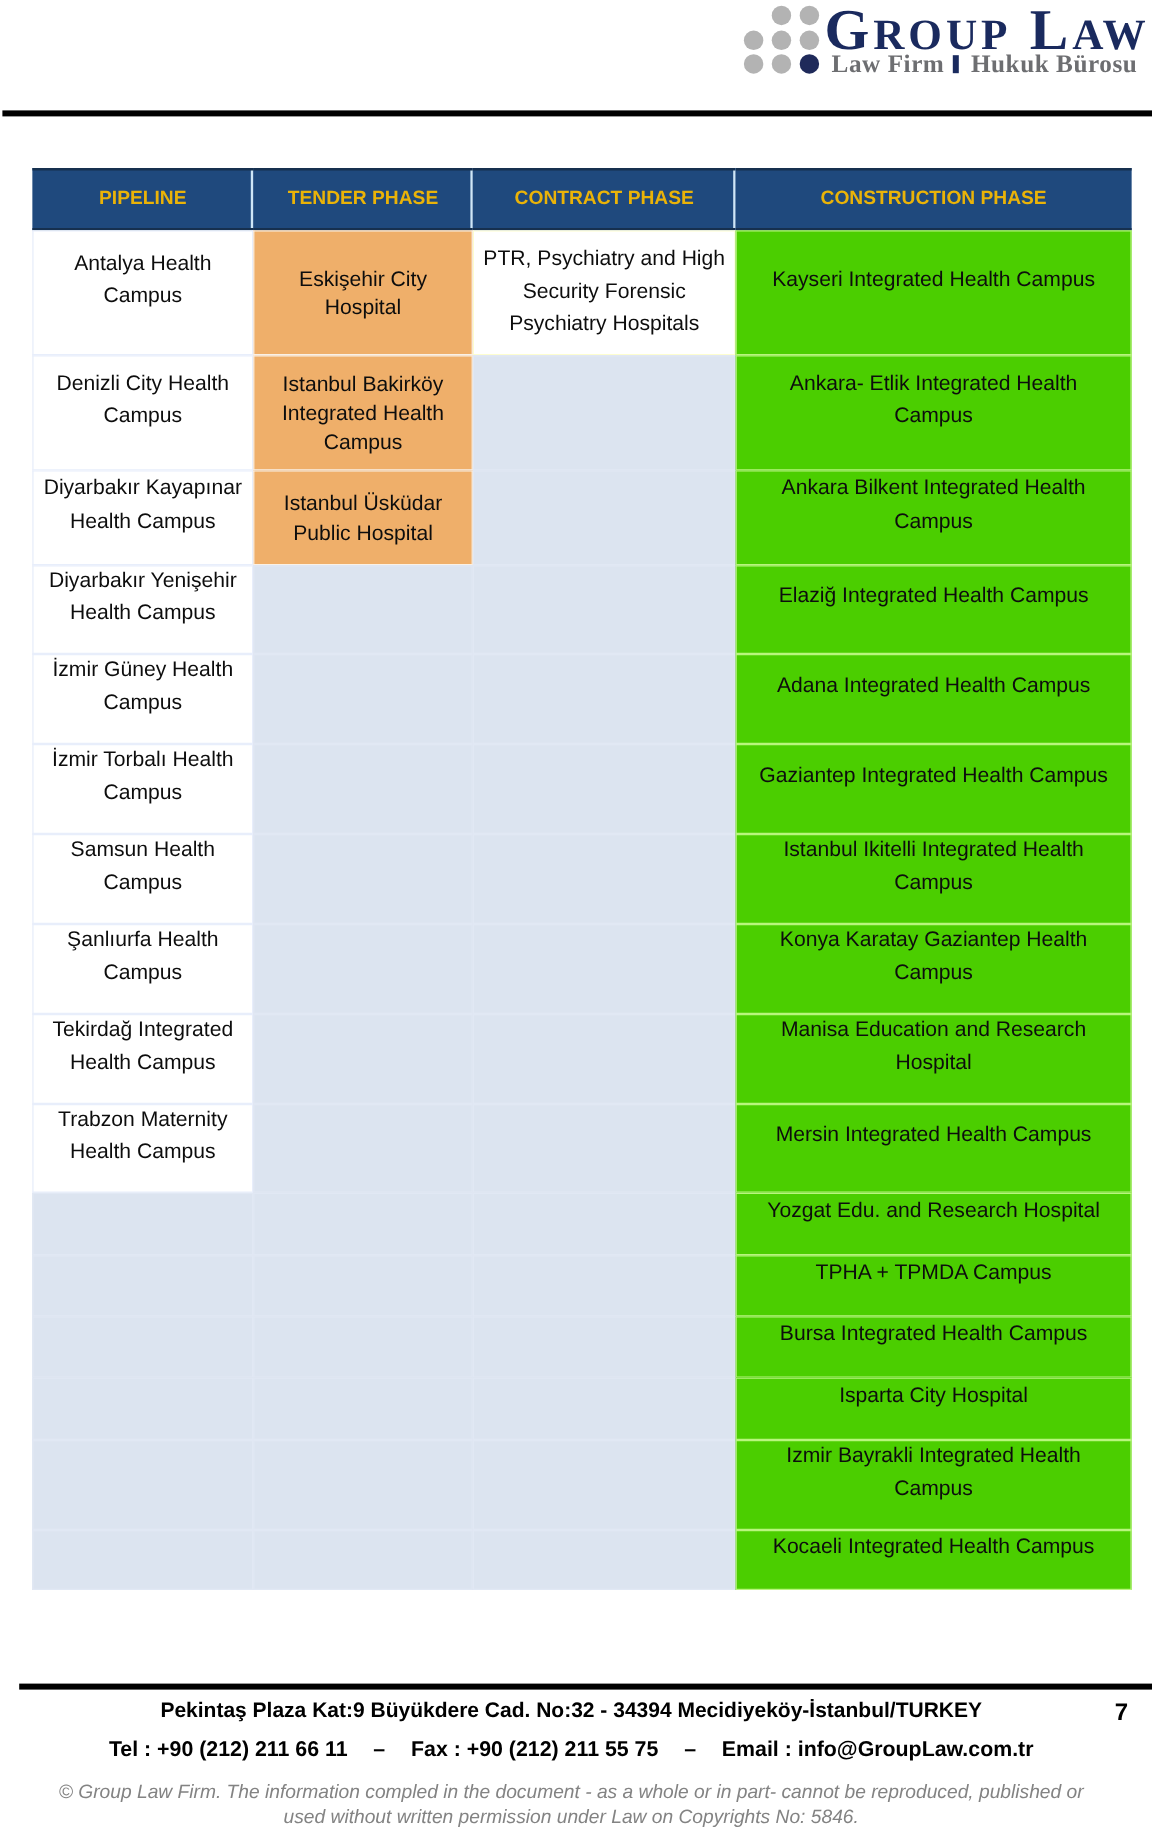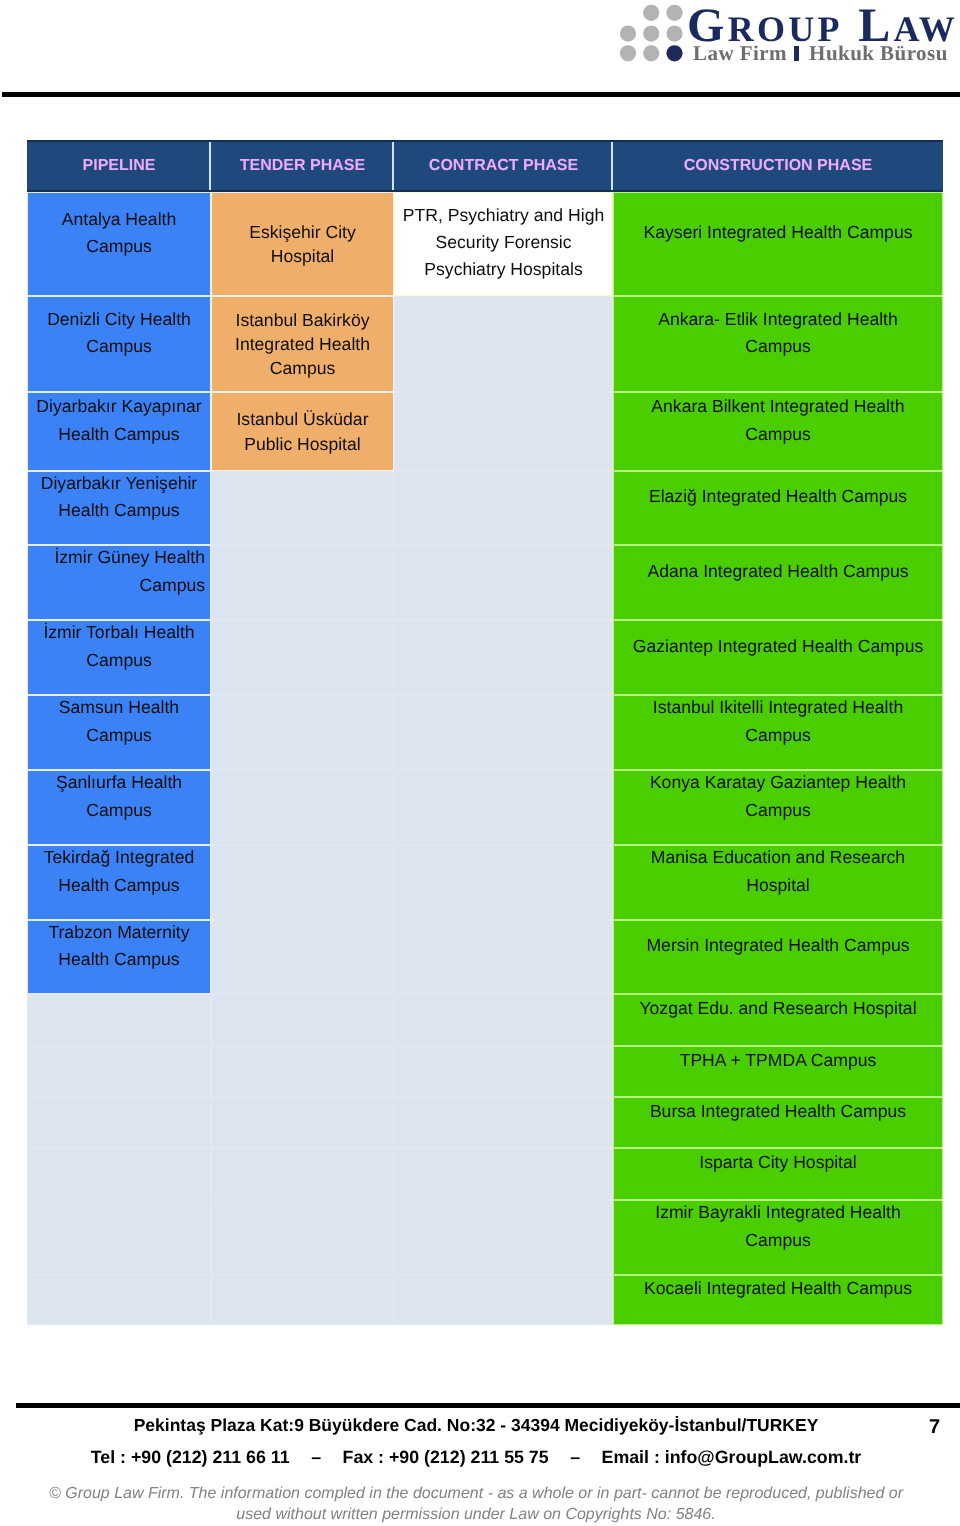--- a/index.html
+++ b/index.html
@@ -13,27 +13,27 @@
   .gl{font-family:"Liberation Serif",serif;color:#1a2a5e;font-weight:bold;line-height:1;position:absolute;left:0;top:1.5px;white-space:nowrap;letter-spacing:3.3px;}
   .gl .big{font-size:48px;}
   .gl .sm{font-size:36px;}
   .sub{font-family:"Liberation Serif",serif;color:#6d6e71;font-weight:bold;line-height:1;position:absolute;left:6px;top:43px;white-space:nowrap;font-size:21px;letter-spacing:0.45px;}
   .sub .sep{display:inline-block;width:4.6px;height:14.3px;background:#1a2a5e;margin:0 10.5px 0 7px;vertical-align:-0.5px;color:transparent;overflow:hidden;}
   .rule{position:absolute;left:2px;top:92px;width:958px;height:5px;background:#000;}
 
   
   .tbl{position:absolute;left:27px;top:140px;width:916px;border-collapse:separate;border-spacing:0;table-layout:fixed;background:#dce4f0;}
   .tbl td{position:relative;box-sizing:border-box;}
-  .hdr{padding:0;background:#1f497d;color:#f0abfc;font-weight:bold;font-size:16px;text-align:center;letter-spacing:0px;vertical-align:middle;line-height:48px;
+  .hdr{padding:0;background:#1f497d;color:#eab308;font-weight:bold;font-size:16px;text-align:center;letter-spacing:0px;vertical-align:middle;line-height:48px;
       box-shadow: inset 0 2px 0 #16304f, inset 0 -2px 0 #16304f, inset -2px 0 0 #cfe6f7;}
   .hdr.last{box-shadow: inset 0 2px 0 #16304f, inset 0 -2px 0 #16304f;}
   .cell{font-size:17.6px;color:#0d0d0d;text-align:center;line-height:27.1px;padding:0;vertical-align:top;overflow:hidden;}
   .cell .inner{position:absolute;left:0;right:0;top:0;bottom:22px;display:flex;align-items:center;justify-content:center;}
   .cell .inner span{display:block;width:100%;}
-  .blue{background:#3b82f6;box-shadow:inset 0 -1px 0 #e8eefb, inset 0 1px 0 #e8eefb, inset -1px 0 0 #e8eefb, inset 1px 0 0 #e8eefb;}
+  .blue{background:#ffffff;box-shadow:inset 0 -1px 0 #e8eefb, inset 0 1px 0 #e8eefb, inset -1px 0 0 #e8eefb, inset 1px 0 0 #e8eefb;}
   .orange{background:#efaf6a;box-shadow:inset 0 -1px 0 #faf1e6, inset 0 1px 0 #faf1e6, inset -1px 0 0 #faf1e6, inset 1px 0 0 #faf1e6;}
   .yellow{background:#ffffff;box-shadow:inset 0 -1px 0 #fdfdcf, inset 0 1px 0 #fdfdcf, inset -1px 0 0 #fdfdcf, inset 1px 0 0 #fdfdcf;}
   .green{background:#4bce00;box-shadow:inset 0 -1px 0 #b9f57e, inset 0 1px 0 #b9f57e, inset -1px 0 0 #b9f57e, inset 1px 0 0 #b9f57e;}
   .empty{background:#dce4f0;box-shadow:inset 0 -1px 0 #e1e8f4, inset 0 1px 0 #e1e8f4, inset -1px 0 0 #e1e8f4, inset 1px 0 0 #e1e8f4;}
   .tbl td:nth-child(1) .inner{left:6px;right:6px;bottom:22px;}
   .tbl td:nth-child(2) .inner{left:7px;right:7px;bottom:0px;line-height:24.3px;}
   .tbl td:nth-child(3) .inner{left:6px;right:6px;bottom:3px;}
   .tbl td:nth-child(4) .inner{left:15px;right:15px;bottom:22px;}
 
   
@@ -150,21 +150,21 @@
           </td>
           <td class="cell empty" style="height: 74px;"></td>
           <td class="cell empty" style="height: 74px;"></td>
           <td class="cell green" style="height: 74px;">
             <div class="inner">
               <span>Elaziğ Integrated Health Campus</span>
             </div>
           </td>
         </tr>
         <tr>
-          <td class="cell blue" style="height: 75px; text-align: right;">
+          <td class="cell blue" style="height: 75px;">
             <div class="inner">
               <span>İzmir Güney Health Campus</span>
             </div>
           </td>
           <td class="cell empty" style="height: 75px;"></td>
           <td class="cell empty" style="height: 75px;"></td>
           <td class="cell green" style="height: 75px;">
             <div class="inner">
               <span>Adana Integrated Health Campus</span>
             </div>

